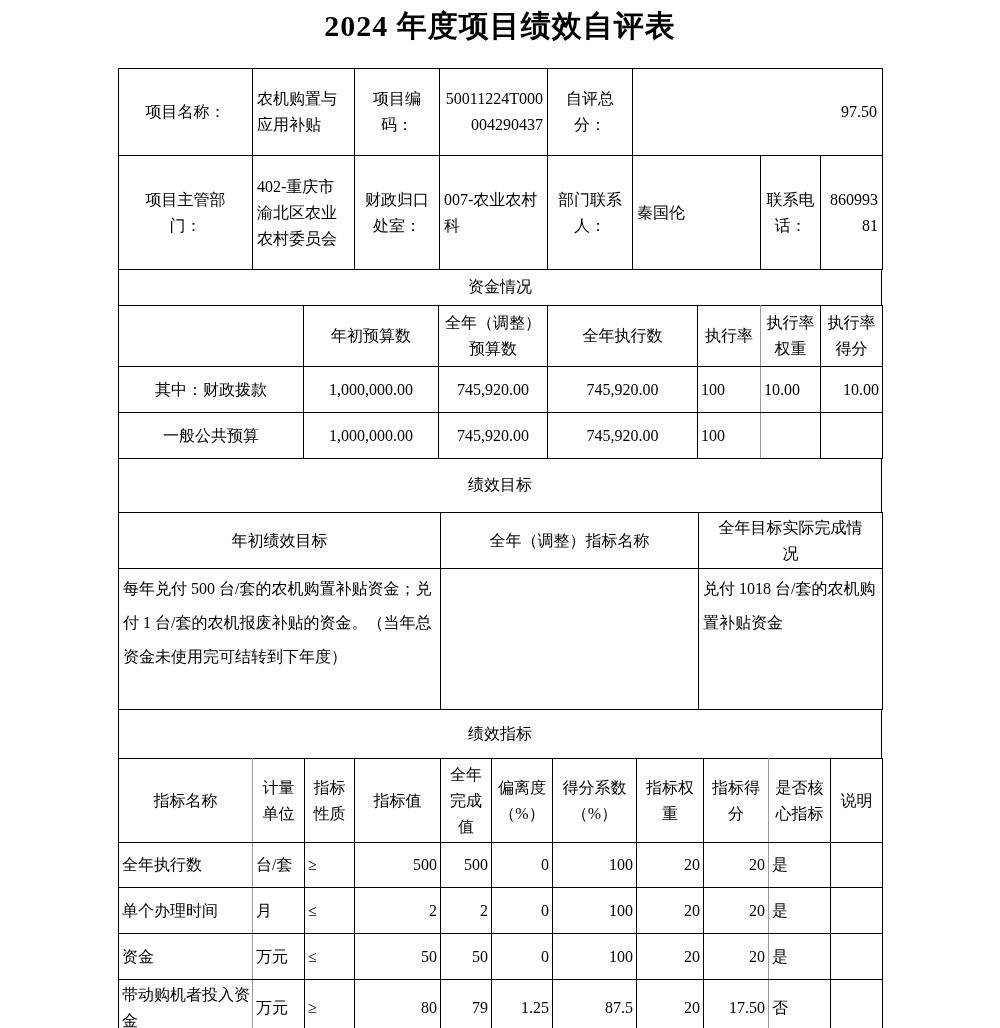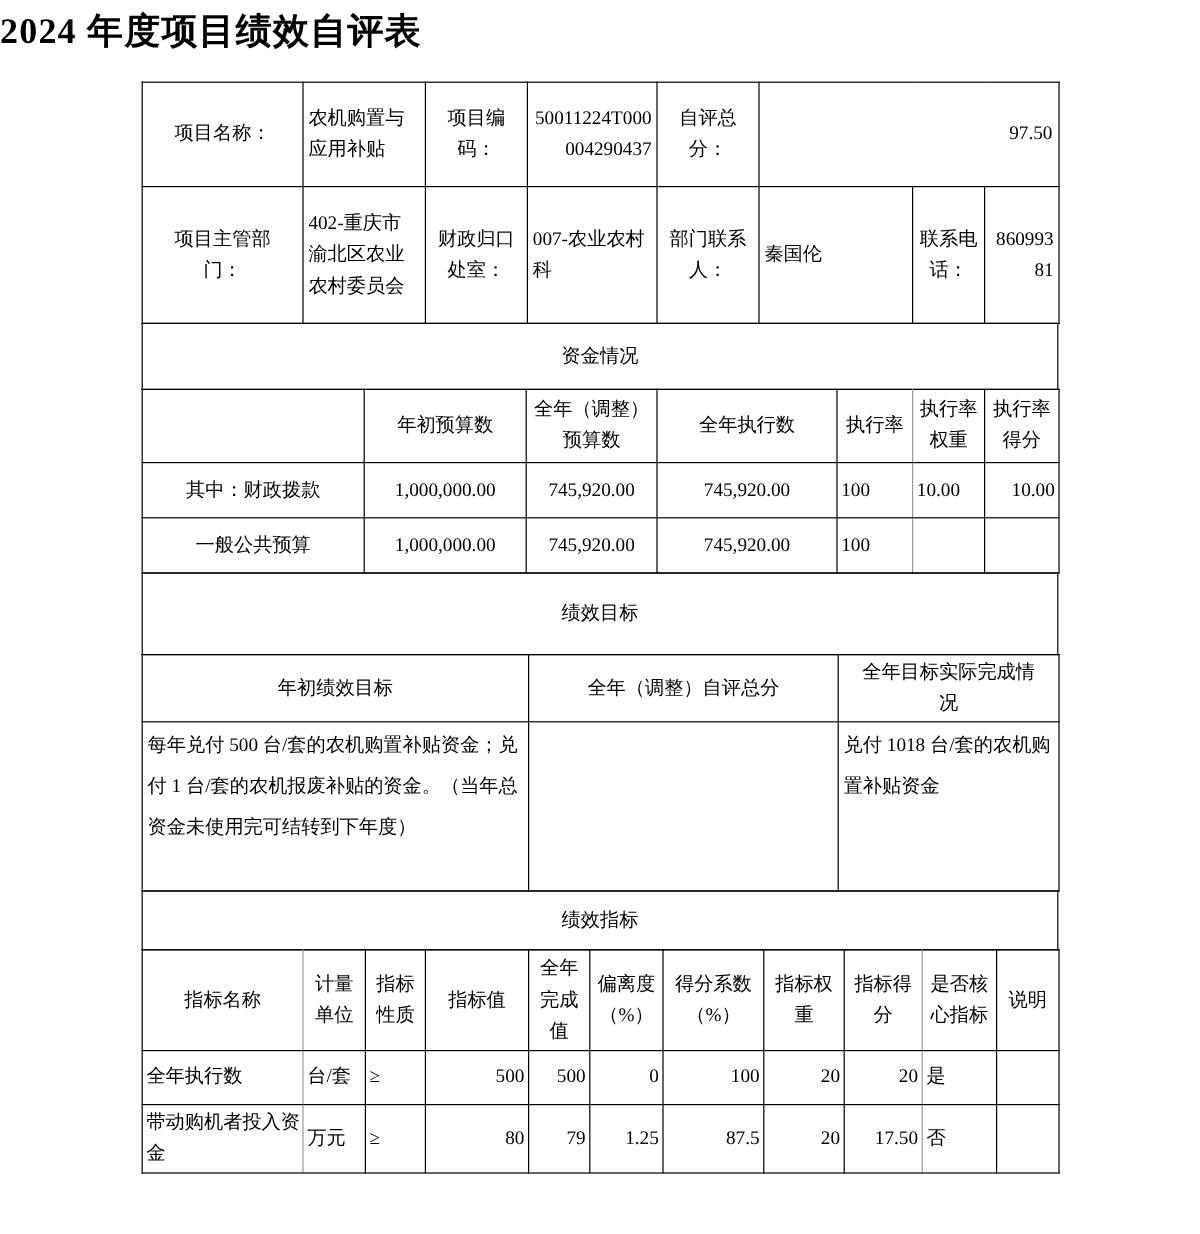--- a/index.html
+++ b/index.html
@@ -2,35 +2,35 @@
 <html><head>
 <meta charset="utf-8">
 <style>
   html,body{margin:0;padding:0}
   body{
     width:1000px;height:1028px;overflow:hidden;background:#ffffff;color:#000;
     font-family:"Liberation Serif","DejaVu Serif",serif;
     position:relative;
   }
   .doc-title{
-    position:absolute;top:6px;left:0;width:1000px;
+    position:absolute;top:6px;left:0;width:1000px;text-align:center;
     font-size:30px;font-weight:bold;letter-spacing:1px;
   }
   .sheet{position:absolute;left:118px;top:68px;width:764px}
   table{border-collapse:collapse;table-layout:fixed;width:764px;margin-top:-1px}
   table.t1{margin-top:0}
   td{
     border:1px solid #000;font-size:16px;line-height:26px;
     padding:0 5px;text-align:center;vertical-align:middle;overflow:hidden;
   }
   .band{
     border:1px solid #000;margin-top:-1px;box-sizing:border-box;
     display:flex;align-items:center;justify-content:center;font-size:16px;
   }
-  .h54{height:56px}.h55{height:69px}.h58{height:50px}
+  .h54{height:37px}.h55{height:55px}.h58{height:50px}
   tr.r54 td{height:54px} tr.r81 td{height:81px} tr.r60 td{height:60px}
   tr.r44 td{height:44px} tr.r45 td{height:45px} tr.r55 td{height:55px}
   tr.r137 td{height:137px} tr.r83 td{height:83px} tr.r56 td{height:56px}
   .lab{text-align:center}
   .labw{padding:0 13px}
   .val{text-align:left;padding:16px 4px}
   .ctr{text-align:right}
   .code{word-break:break-all;text-align:right}
   .left{text-align:left;padding:0 2px 0 3px}
   .right{text-align:right;padding:0 3px}
@@ -126,21 +126,21 @@
 
   <table class="t3">
     <colgroup>
       <col style="width:322px">
         <col style="width:258px">
         <col style="width:184px">
     </colgroup>
     <tbody>
         <tr class="r55">
       <td>年初绩效目标</td>
-      <td>全年（调整）自评总分</td>
+      <td>全年（调整）指标名称</td>
       <td class="padw">全年目标实际完成情况</td>
     </tr>
     <tr class="r137">
       <td class="top goal">每年兑付 500 台/套的农机购置补贴资金；兑付 1 台/套的农机报废补贴的资金。（当年总资金未使用完可结转到下年度）</td>
       <td class="top"></td>
       <td class="top goal">兑付 1018 台/套的农机购置补贴资金</td>
     </tr>
   </tbody>
     </table>
 
@@ -180,20 +180,46 @@
       <td class="left">≥</td>
       <td class="right">500</td>
       <td class="right">500</td>
       <td class="right">0</td>
       <td class="right">100</td>
       <td class="right">20</td>
       <td class="right gr">20</td>
       <td class="left">是</td>
       <td class="left"></td>
     </tr>
+    <tr class="r45">
+      <td class="left gr">单个办理时间</td>
+      <td class="left">月</td>
+      <td class="left">≤</td>
+      <td class="right">2</td>
+      <td class="right">2</td>
+      <td class="right">0</td>
+      <td class="right">100</td>
+      <td class="right">20</td>
+      <td class="right gr">20</td>
+      <td class="left">是</td>
+      <td class="left"></td>
+    </tr>
+    <tr class="r45">
+      <td class="left gr">资金</td>
+      <td class="left">万元</td>
+      <td class="left">≤</td>
+      <td class="right">50</td>
+      <td class="right">50</td>
+      <td class="right">0</td>
+      <td class="right">100</td>
+      <td class="right">20</td>
+      <td class="right gr">20</td>
+      <td class="left">是</td>
+      <td class="left"></td>
+    </tr>
     <tr class="r56">
       <td class="left gr">带动购机者投入资金</td>
       <td class="left">万元</td>
       <td class="left">≥</td>
       <td class="right">80</td>
       <td class="right">79</td>
       <td class="right">1.25</td>
       <td class="right">87.5</td>
       <td class="right">20</td>
       <td class="right gr">17.50</td>

